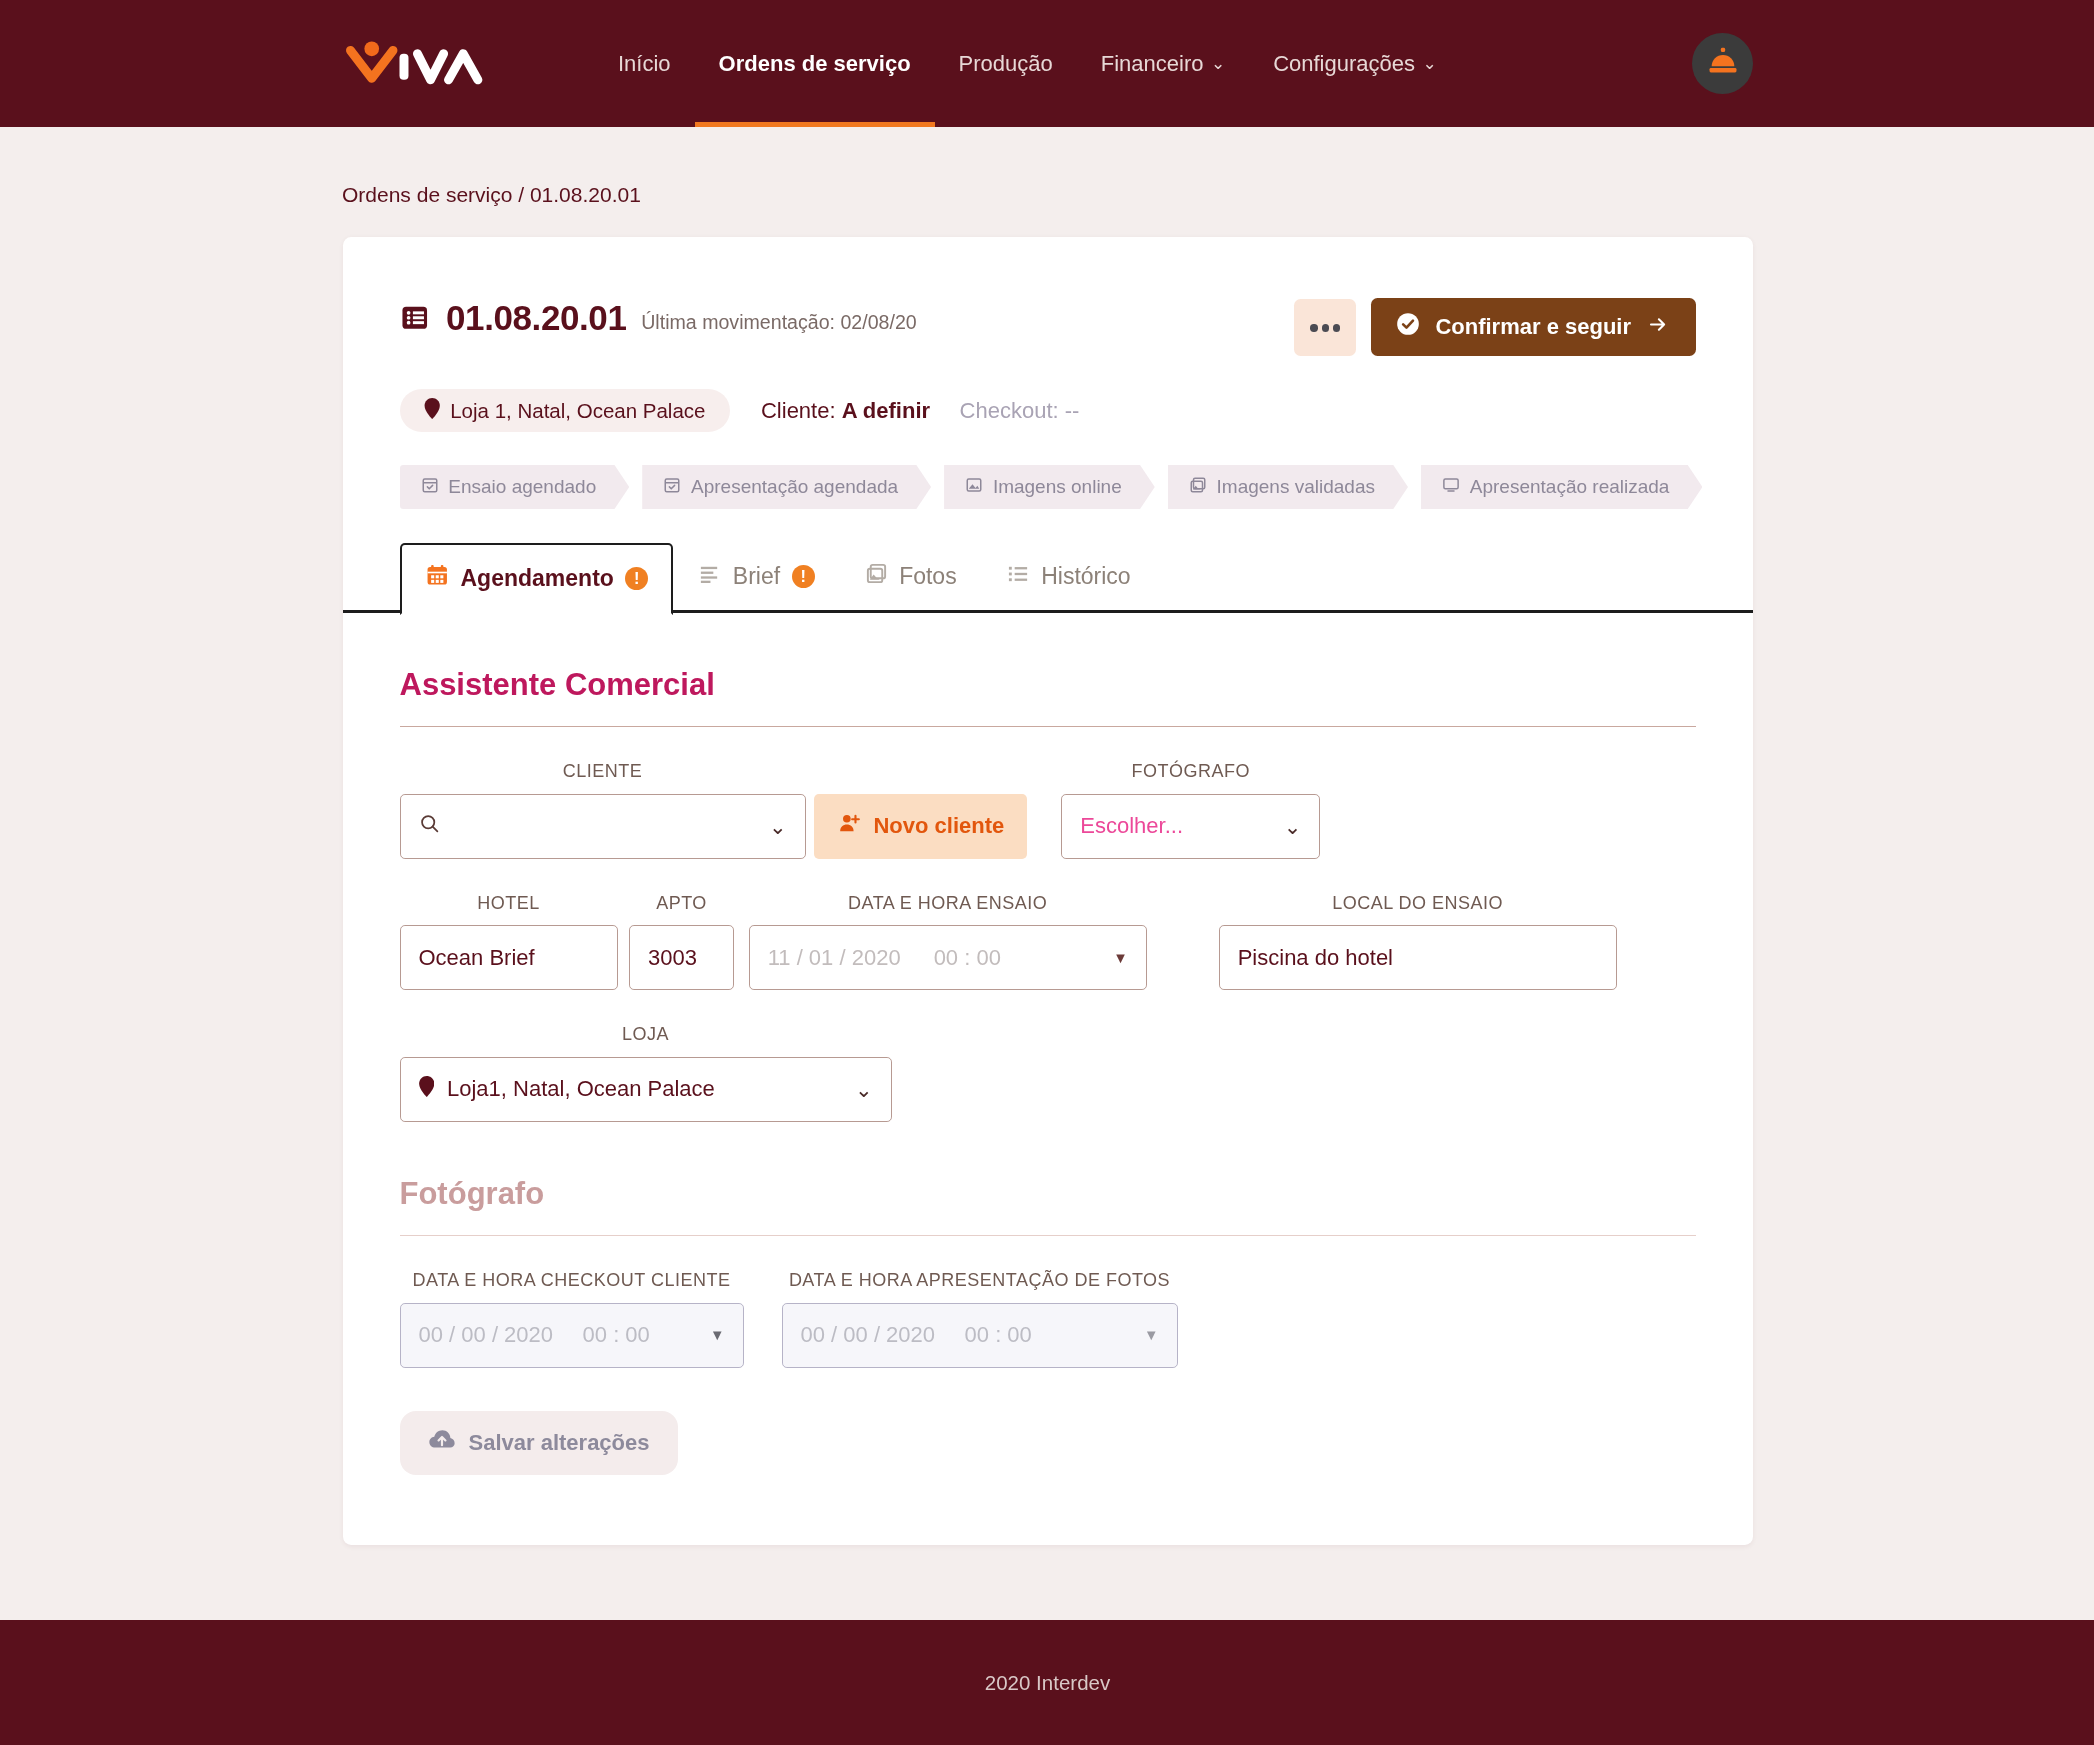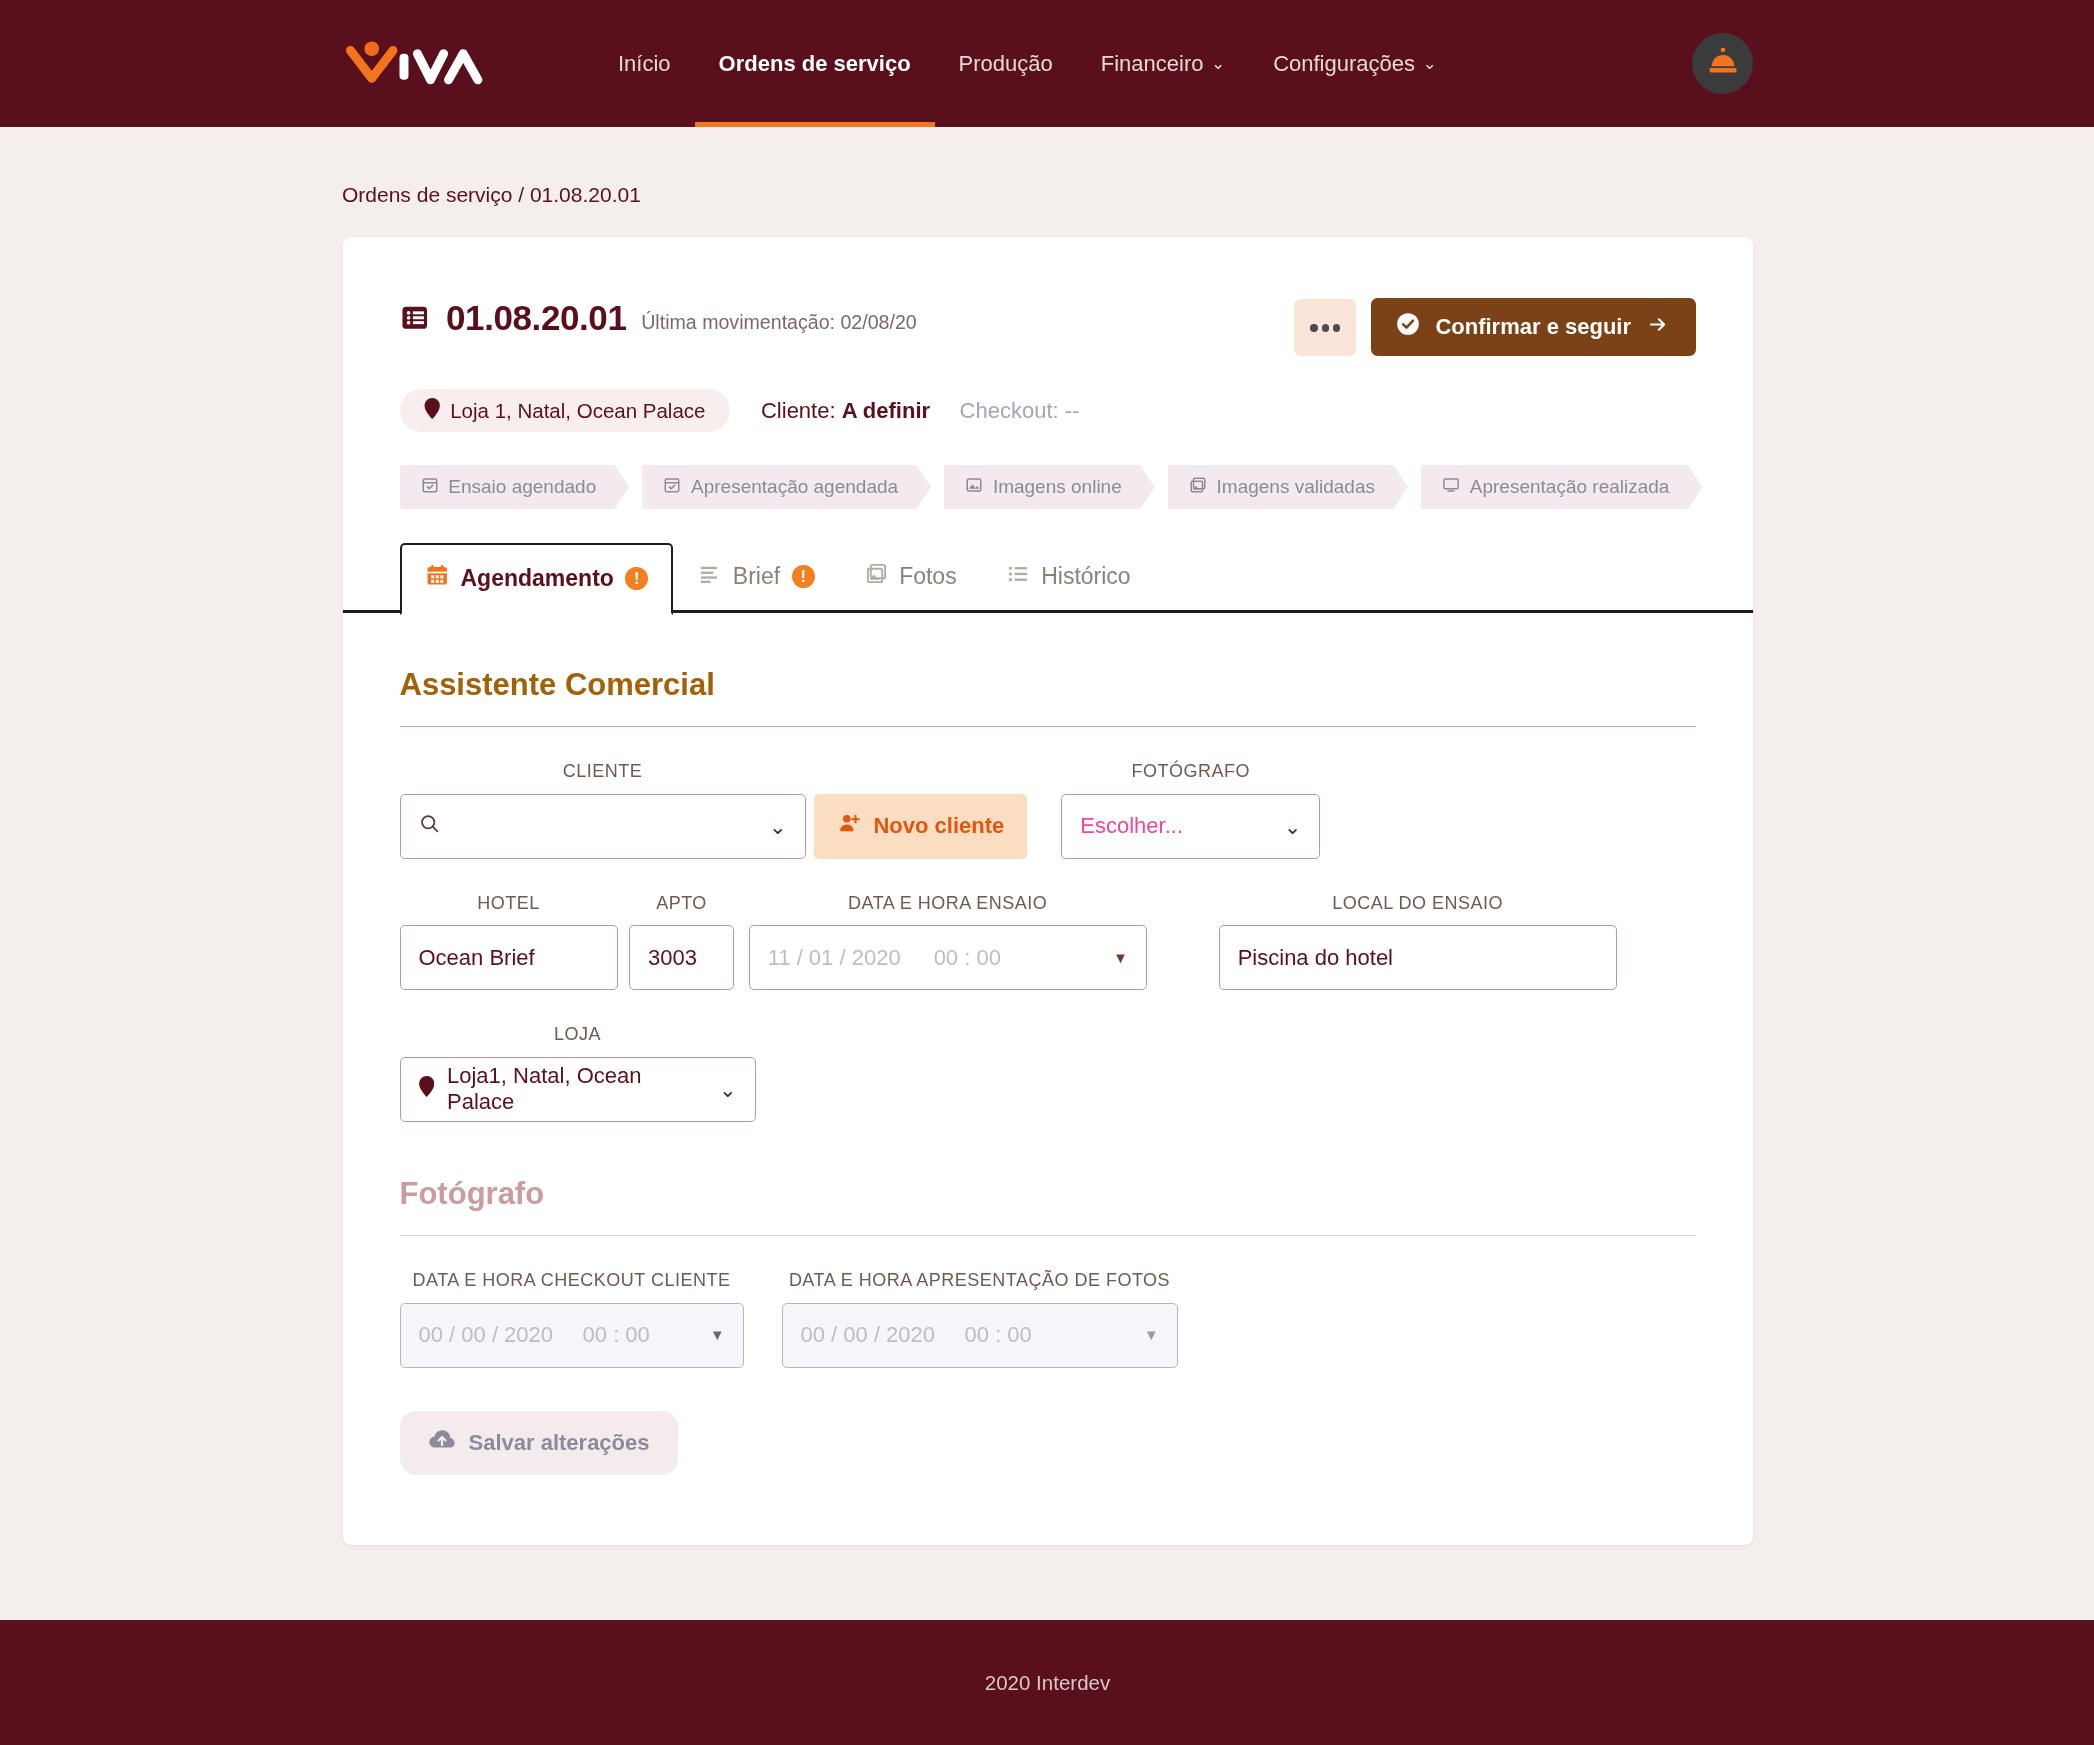--- a/index.html
+++ b/index.html
@@ -209,21 +209,21 @@
     width: 23px; height: 23px; border-radius: 50%;
     background: #f08022; color: #fff;
     font-size: 16.4px; font-weight: bold;
     display: inline-flex; align-items: center; justify-content: center;
     line-height: 1;
   }
 
   
   .form-area { padding: 0 57px 70px 57px; }
   .sec-title {
-    font-size: 31px; font-weight: bold; color: #a16207;
+    font-size: 31px; font-weight: bold; color: #be185d;
     margin-top: 54px;
   }
   .sec-title.muted { color: #c99d9d; }
   .sec-rule { height: 1.6px; background: #c9a89f; margin-top: 23px; }
   .sec-rule.muted { background: #e6cfca; }
 
   .field-label {
     font-size: 18px;
     letter-spacing: 0.5px;
     color: #6f5a52;
@@ -586,21 +586,21 @@
           <div class="field-label">LOCAL DO ENSAIO</div>
           <div class="ctrl" style="width:398px;">
             <span>Piscina do hotel</span>
           </div>
         </div>
       </div>
 
       <div class="row">
         <div class="field">
           <div class="field-label">LOJA</div>
-          <div class="ctrl select" style="width:356px;">
+          <div class="ctrl select" style="width:492px;">
             <span style="display:flex;align-items:center;gap:13px;">
               <span>
                 <svg width="15.5" height="21" viewBox="0 0 16 22">
                     <path d="M8 0 C3.6 0 0 3.6 0 8 C0 14 8 22 8 22 C8 22 16 14 16 8 C16 3.6 12.4 0 8 0 Z" fill="#5a101c"></path>
                   </svg>
               </span>
               <span>Loja1, Natal, Ocean Palace</span>
             </span>
             <span class="chev">⌄</span>
           </div>

